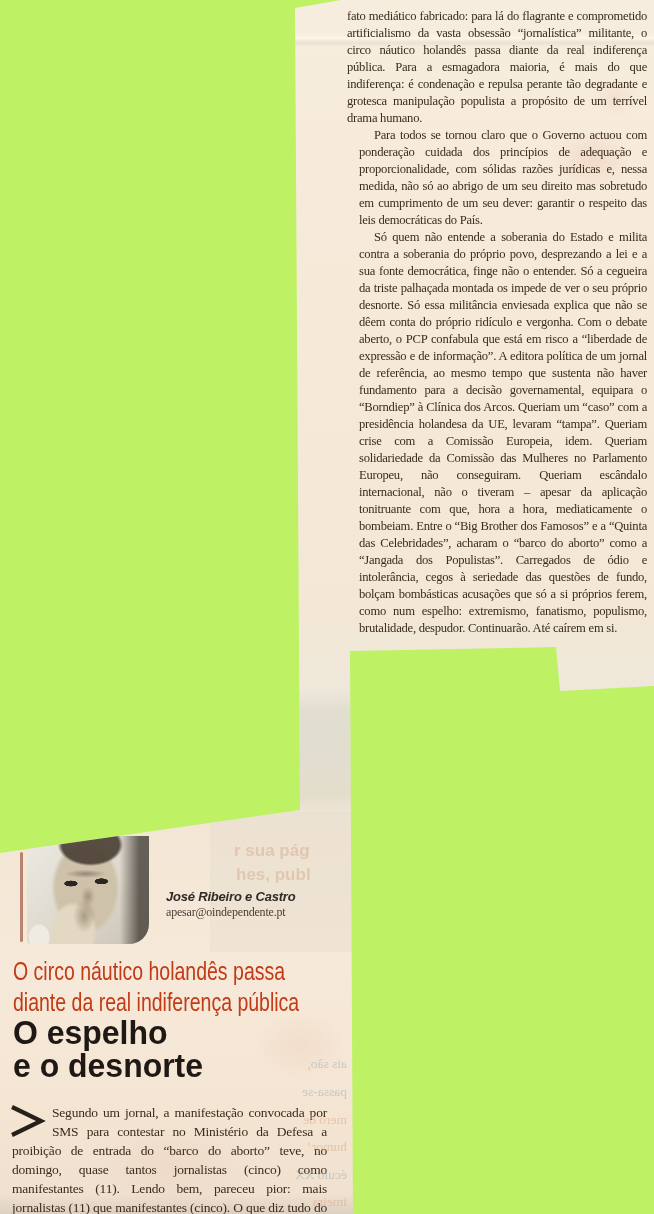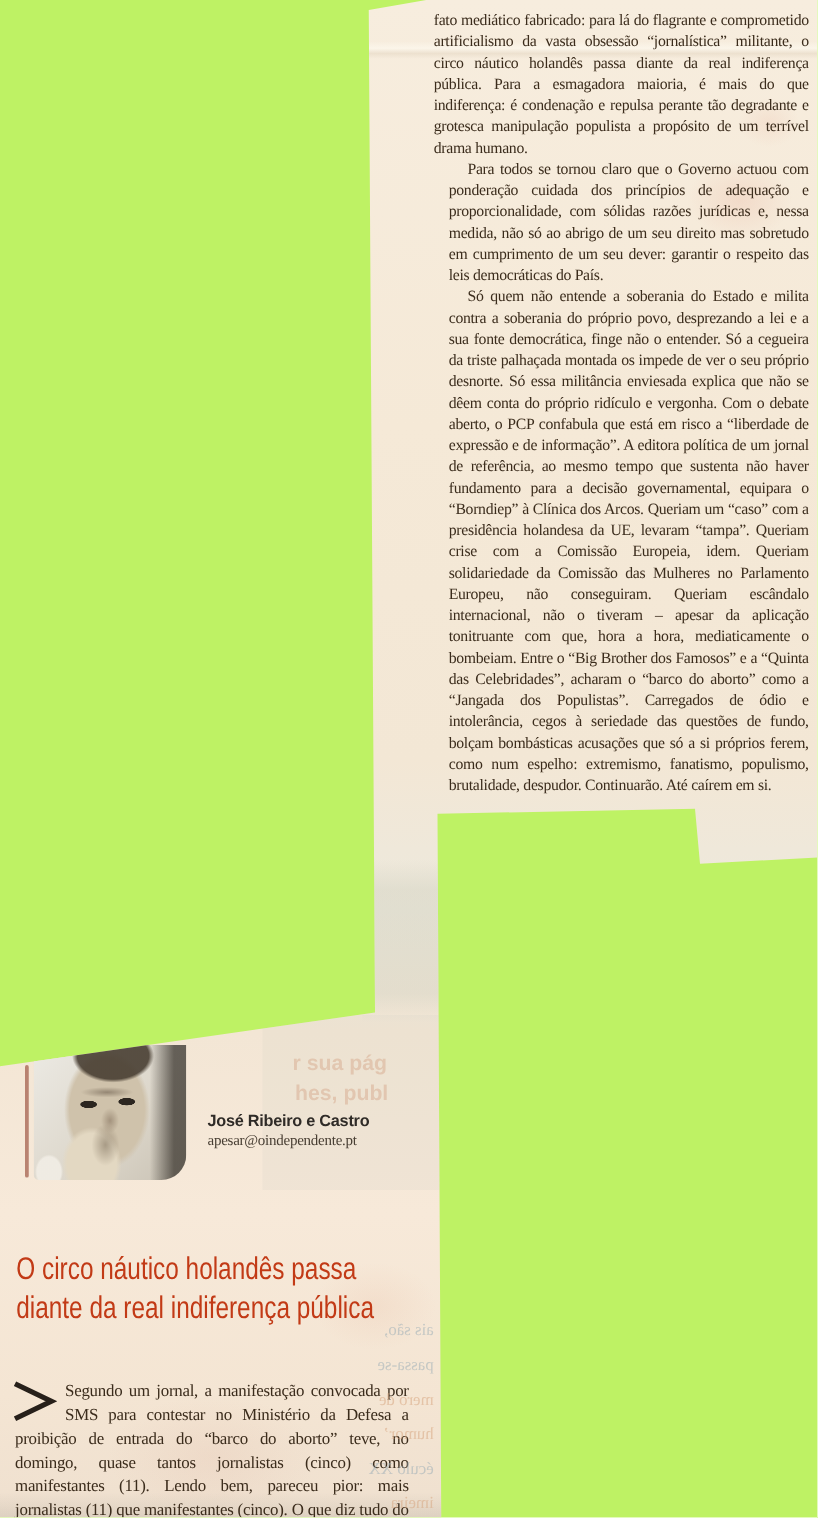--- a/index.html
+++ b/index.html
@@ -44,26 +44,26 @@
       radial-gradient(ellipse 9px 4px  at 61% 42%, #2c2620 70%, rgba(44,38,32,0) 78%),
       radial-gradient(ellipse 30px 6px at 48% 35%, rgba(90,75,60,.5), rgba(90,75,60,0) 70%),
       radial-gradient(ellipse 10px 14px at 50% 56%, rgba(120,100,80,.5), rgba(120,100,80,0) 72%),
       radial-gradient(ellipse 16px 24px at 47% 74%, rgba(110,95,75,.5), rgba(110,95,75,0) 70%),
       radial-gradient(ellipse 34px 42px at 38% 88%, #e3d8c2 58%, rgba(227,216,194,0) 70%),
       radial-gradient(ellipse 44px 60px at 48% 48%, #cfc2ab 68%, rgba(207,194,171,0) 78%),
       linear-gradient(135deg,#eceae4 0%,#dcd6ca 60%,#c9c2b4 100%);}
   .photo-edge{position:absolute;left:20px;top:852px;width:3px;height:90px;
     background:#86301d;opacity:.55;border-radius:2px;}
   .byline-name{position:absolute;left:166px;top:889px;font-family:"Liberation Sans",sans-serif;
-    font-weight:bold;font-size:13px;letter-spacing:-.2px;color:#2f2b27;white-space:nowrap;}
+    font-weight:bold;font-size:13px;letter-spacing:-.2px;color:#2f2b27;white-space:nowrap;font-style:italic;}
   .byline-email{position:absolute;left:166px;top:905px;font-size:12px;letter-spacing:-.2px;
     color:#483e33;white-space:nowrap;}
 
   
-  .subhead{position:absolute;left:13px;top:956px;margin-top:44px;}
+  .subhead{position:absolute;left:13px;top:956px;}
   .subhead .line{font-family:"Liberation Sans",sans-serif;font-size:25px;line-height:31px;
     color:#c23a16;white-space:nowrap;transform:scaleX(.78);transform-origin:0 50%;}
 
   
   .headline{position:absolute;left:13px;top:1016px;}
   .headline .line{font-family:"Liberation Sans",sans-serif;font-weight:bold;font-size:34px;
     line-height:33px;color:#1e1914;white-space:nowrap;transform:scaleX(.94);transform-origin:0 50%;}
 
   
   .intro{position:absolute;left:8px;top:1099px;width:323px;}
@@ -103,20 +103,24 @@
     <div class="photo"></div>
     <div class="photo-edge"></div>
     <div class="byline-name">José Ribeiro e Castro</div>
     <div class="byline-email">apesar@oindependente.pt</div>
 
     <div class="subhead">
       <div class="line">O circo náutico holandês passa</div>
       <div class="line">diante da real indiferença pública</div>
     </div>
 
+    <div class="headline">
+      <div class="line">O espelho</div>
+      <div class="line">e o desnorte</div>
+    </div>
 
     <div class="intro">
       <div class="intro-arrowbox">
         <svg width="38" height="36" viewBox="0 0 38 36">
           <path d="M4 5 L33 19 L4 33" fill="none" stroke="#27201a" stroke-width="4.2"></path>
         </svg>
       </div>
       <p>Segundo um jornal, a manifestação convocada por SMS para contestar no Ministério da Defesa a proibição de entrada do “barco do aborto” teve, no domingo, quase tantos jornalistas (cinco) como manifestantes (11). Lendo bem, pareceu pior: mais jornalistas (11) que manifestantes (cinco). O que diz tudo do espalha-</p>
     </div>
 

